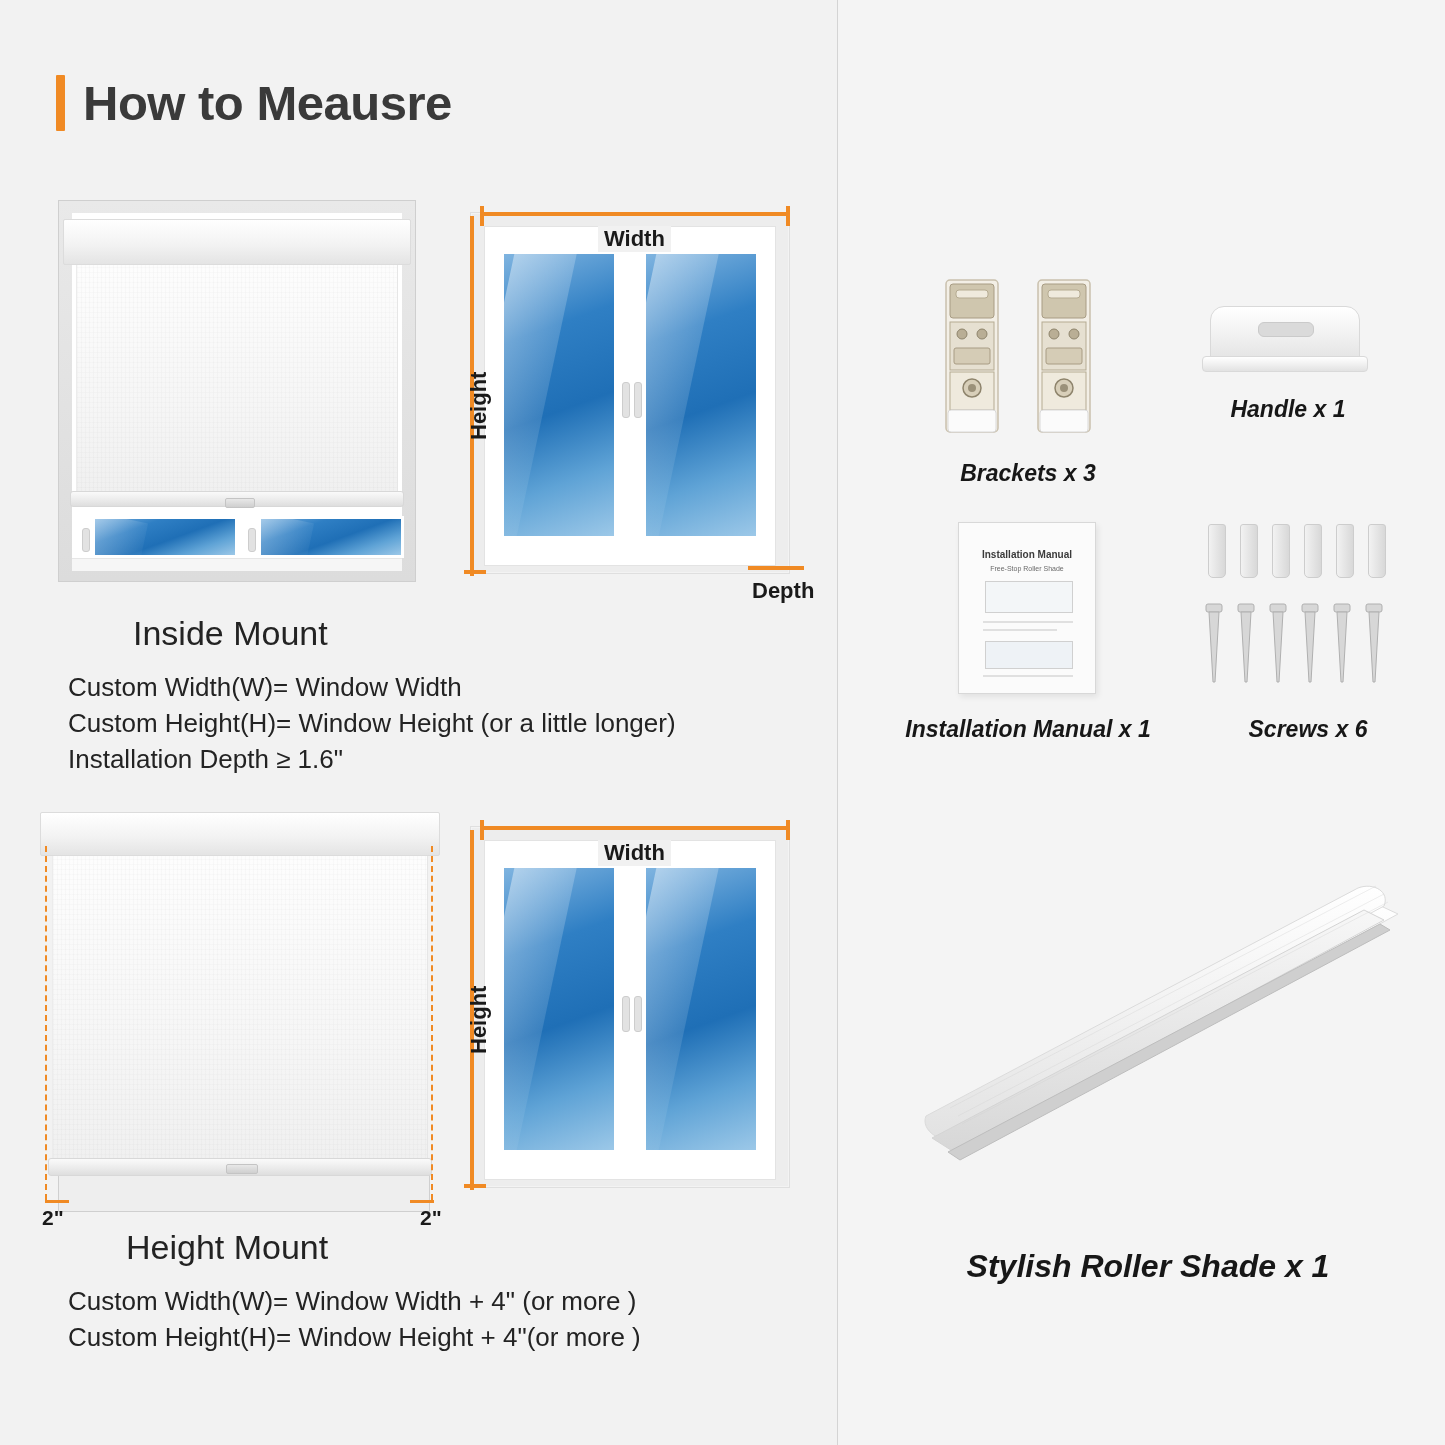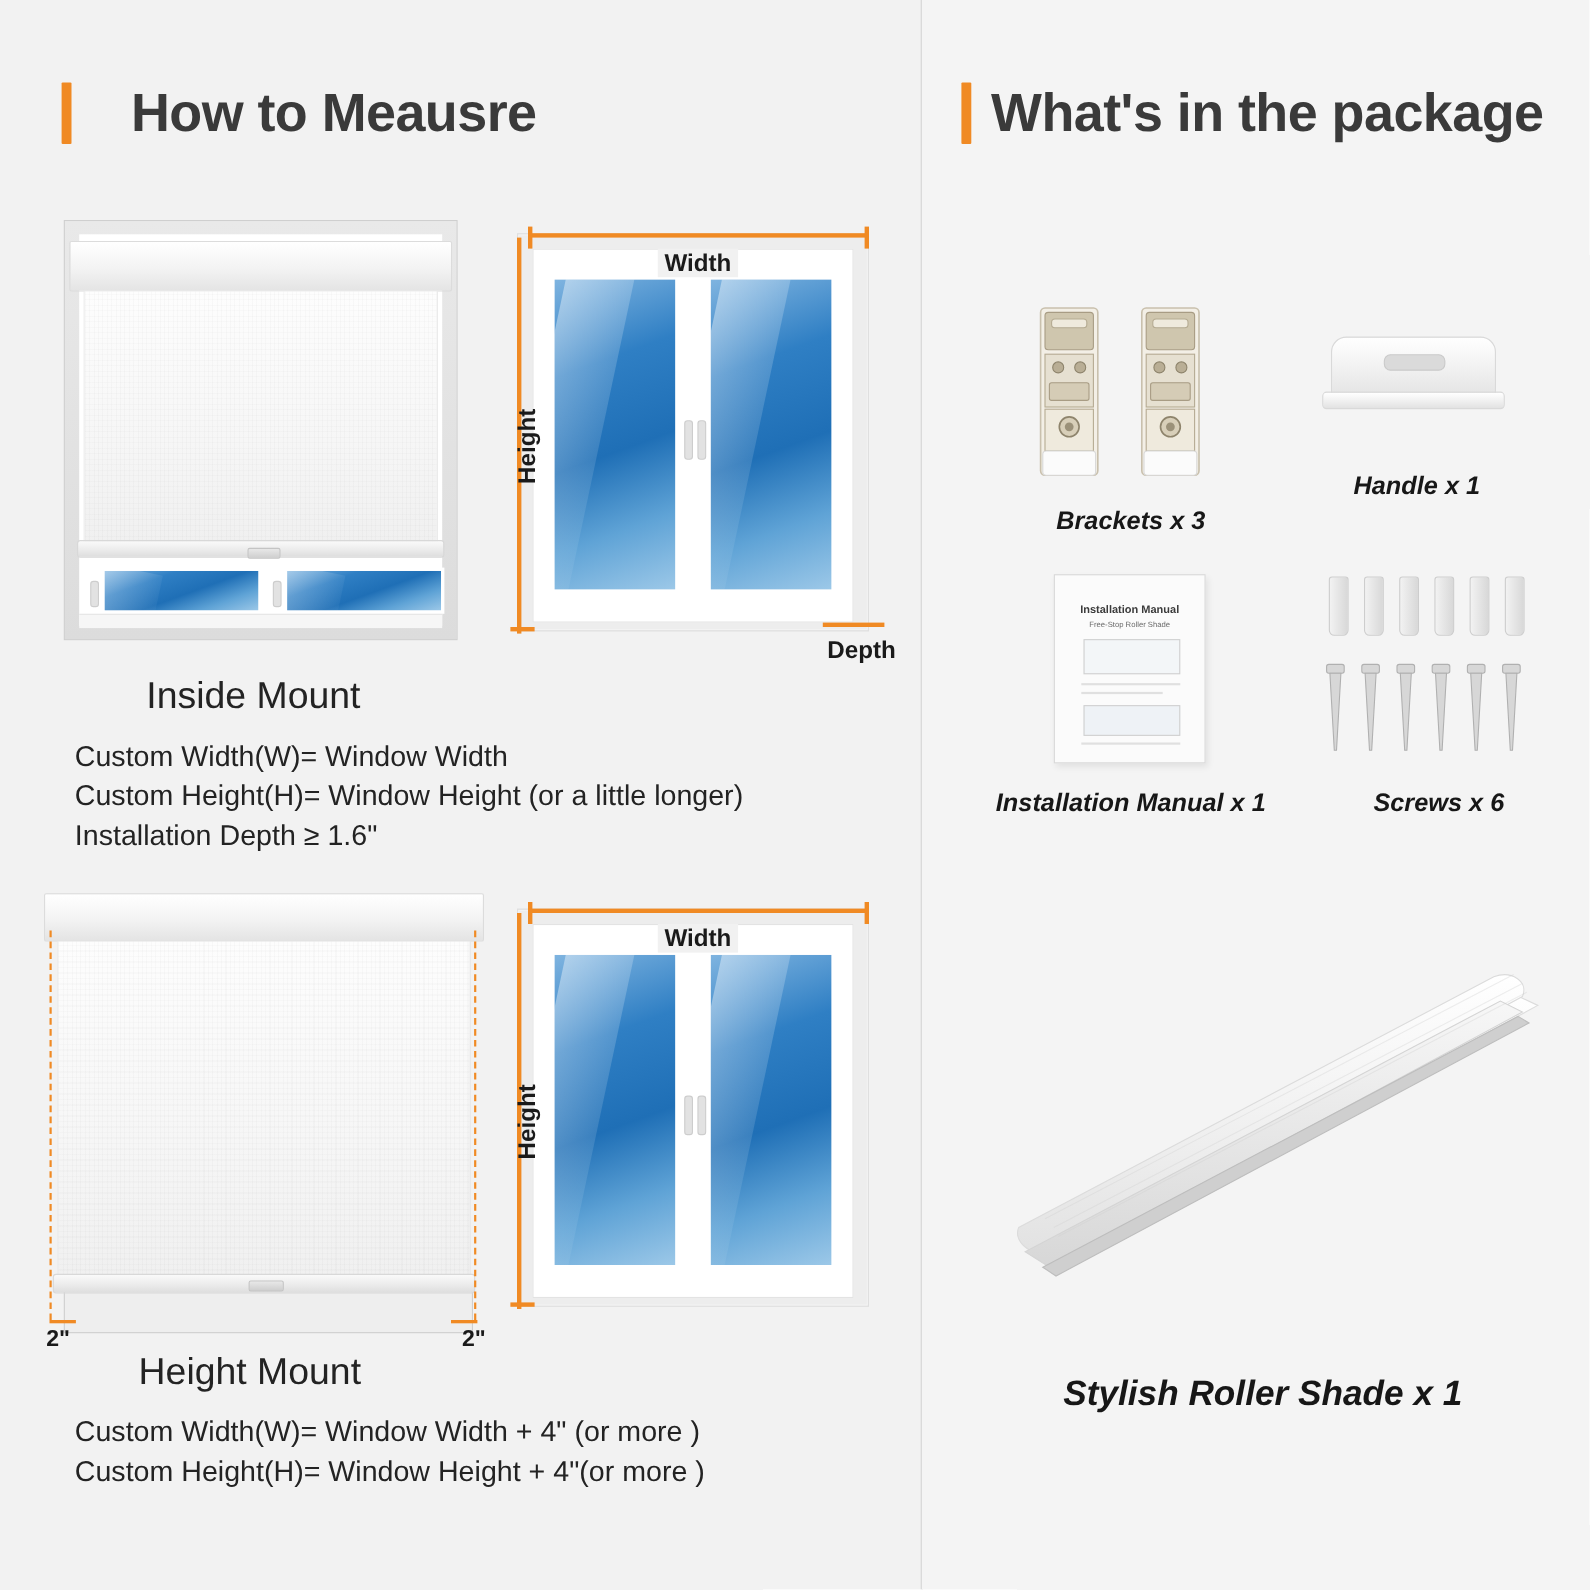--- a/index.html
+++ b/index.html
@@ -253,21 +253,21 @@
     position: absolute;
   }
 </style>
 </head>
 <body>
 
 <div class="page">
 
   <div class="col-left">
 
-    <div class="heading" style="left:56px; top:75px;gap:36px;">
+    <div class="heading" style="left:56px; top:75px;">
       <div class="bar"></div>
       <div class="htext">How to Meausre</div>
     </div>
 
     <div>
       <div class="win-frame-outer" style="left:58px; top:200px; width:358px; height:382px;"></div>
       <div class="win-frame-inner" style="left:72px; top:213px; width:330px; height:356px;"></div>
 
       <div class="headrail" style="left:63px; top:219px; width:348px; height:46px;"></div>
 
@@ -348,24 +348,20 @@
 
     <div class="caption" style="left:126px; top:1228px;">Height Mount</div>
     <div class="bodyline" style="left:68px; top:1286px;">Custom Width(W)= Window Width + 4" (or more )</div>
     <div class="bodyline" style="left:68px; top:1322px;">Custom Height(H)= Window Height + 4"(or more )</div>
   </div>
 
   <div class="divider"></div>
 
   <div class="col-right">
 
-    <div class="heading" style="left:36px; top:75px;">
-      <div class="bar"></div>
-      <div class="htext">What's in the package</div>
-    </div>
 
     <div class="bracket" style="left:100px; top:272px;">
       <svg width="180" height="180" viewBox="0 0 180 180">
         <g>
           <rect x="8" y="8" width="52" height="152" rx="4" fill="#f3efe6" stroke="#c9c0ad" stroke-width="1.5"></rect>
           <rect x="12" y="12" width="44" height="34" rx="3" fill="#cfc6ae" stroke="#a89c84"></rect>
           <rect x="18" y="18" width="32" height="8" rx="3" fill="#efeadd" stroke="#b5ab92"></rect>
           <rect x="12" y="50" width="44" height="48" fill="#e6e0d1" stroke="#b5ab92"></rect>
           <circle cx="24" cy="62" r="5" fill="#b9ae95" stroke="#8e846c"></circle>
           <circle cx="44" cy="62" r="5" fill="#b9ae95" stroke="#8e846c"></circle>
@@ -387,21 +383,21 @@
           <circle cx="126" cy="116" r="4" fill="#9b9179"></circle>
           <rect x="102" y="138" width="48" height="22" rx="3" fill="#fbfbfb" stroke="#d9d9d9"></rect>
         </g>
       </svg>
     </div>
     <div class="pkg-label" style="left:60px; top:460px; width:260px;">Brackets x 3</div>
 
     <div class="handle-part" style="left:372px; top:306px; width:150px; height:58px;"></div>
     <div class="handle-slot" style="left:420px; top:322px; width:54px; height:13px;"></div>
     <div class="handle-part" style="left:364px; top:356px; width:166px; height:16px; border-radius:4px;"></div>
-    <div class="pkg-label" style="left:330px; top:396px; width:240px;margin-top:32px;">Handle x 1</div>
+    <div class="pkg-label" style="left:330px; top:396px; width:240px;">Handle x 1</div>
 
     <div class="manual" style="left:120px; top:522px; width:138px; height:172px;">
       <div class="manual-title" style="top:26px;">Installation Manual</div>
       <div class="manual-sub" style="top:42px;">Free-Stop Roller Shade</div>
       <div class="manual-img" style="left:26px; top:58px; width:86px; height:30px;"></div>
       <div class="manual-line" style="left:24px; top:98px; width:90px;"></div>
       <div class="manual-line" style="left:24px; top:106px; width:74px;"></div>
       <div class="manual-img" style="left:26px; top:118px; width:86px; height:26px; background:#eef2f6;"></div>
       <div class="manual-line" style="left:24px; top:152px; width:90px;"></div>
     </div>

